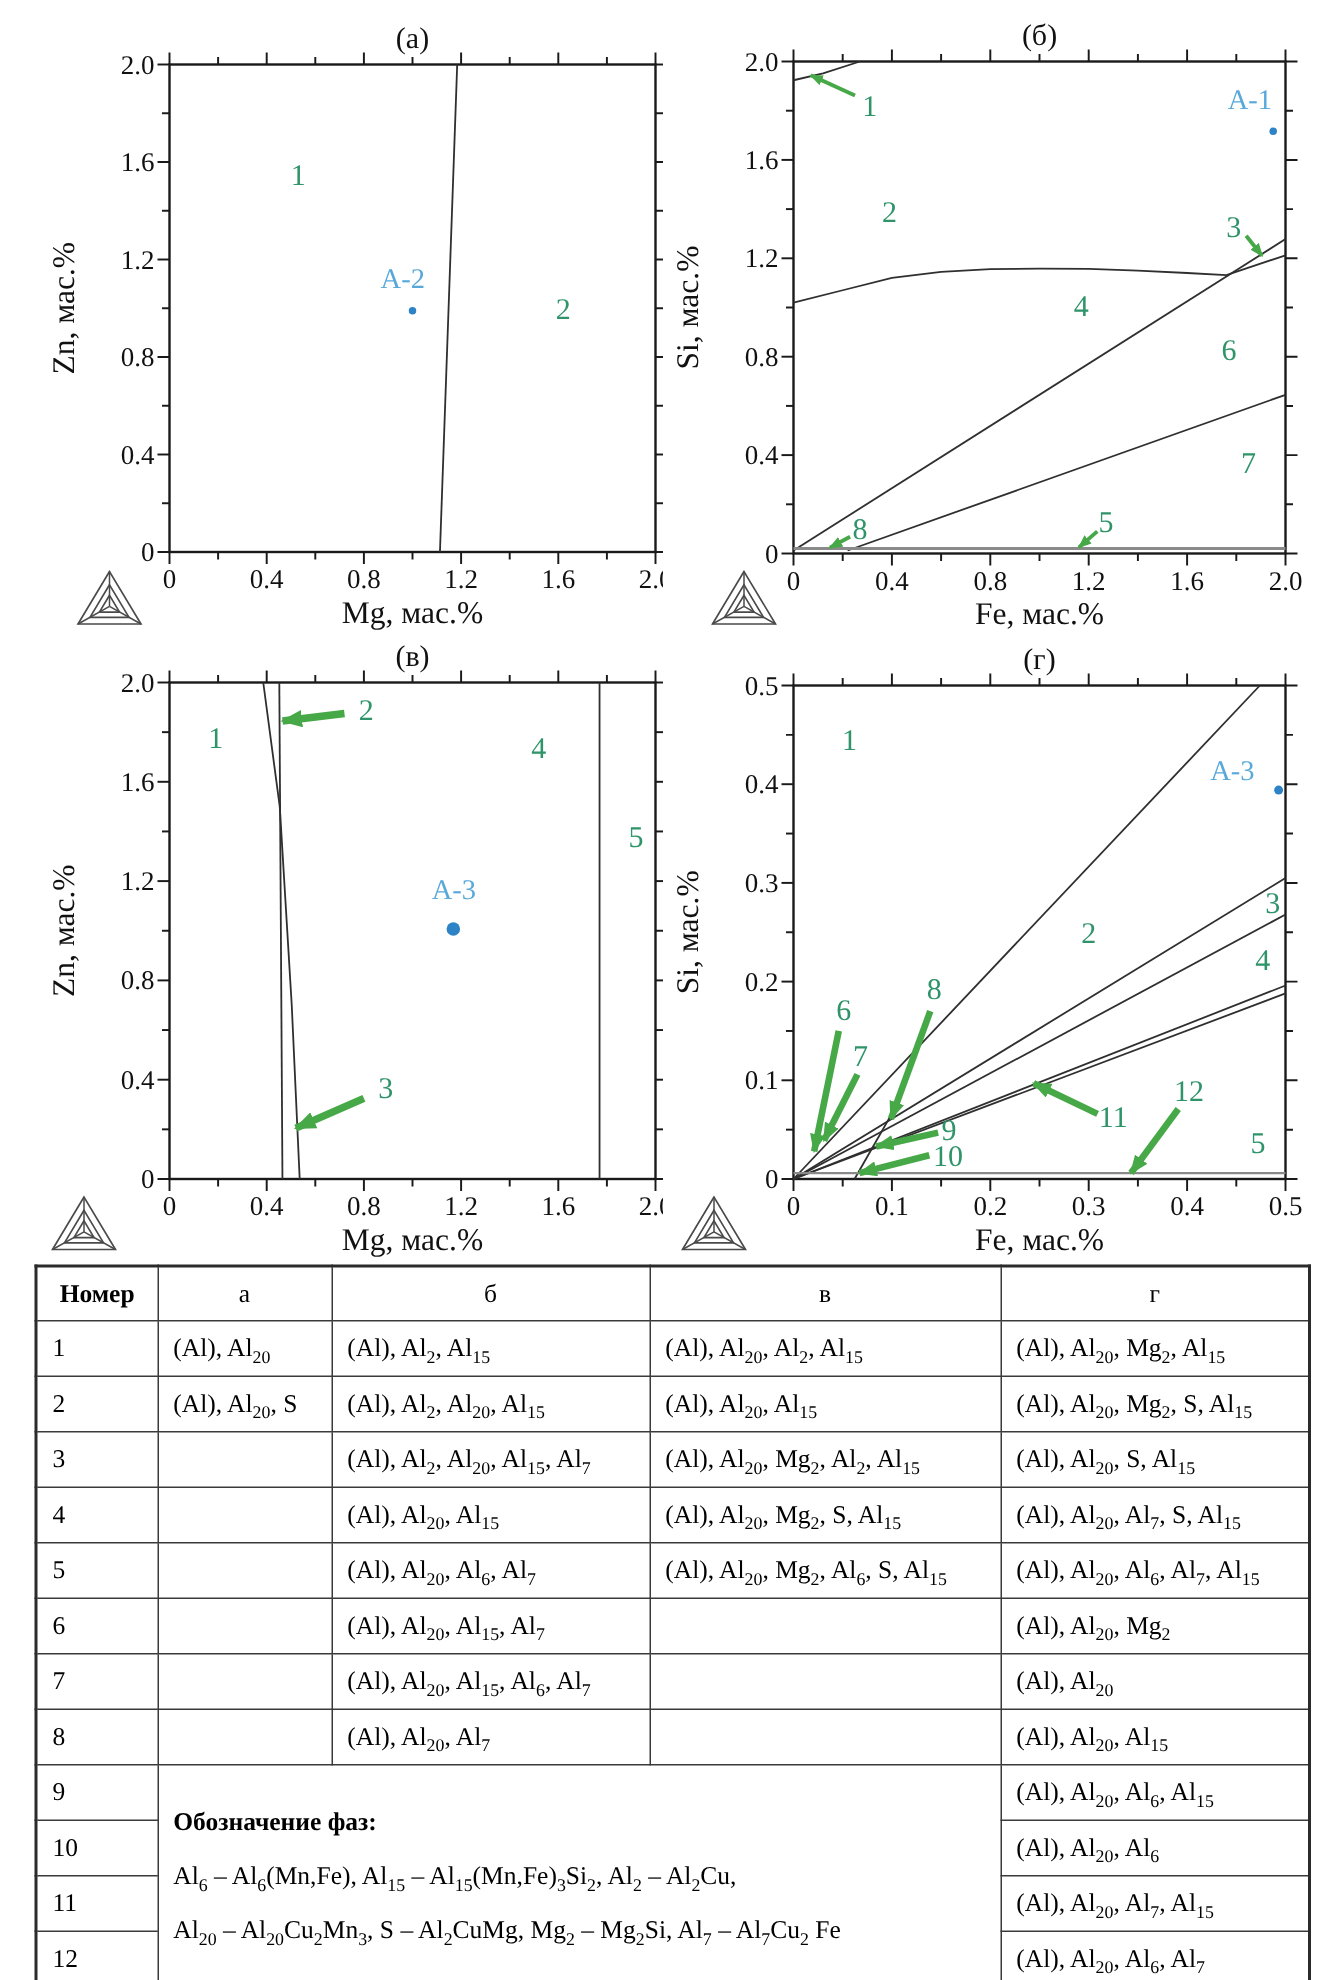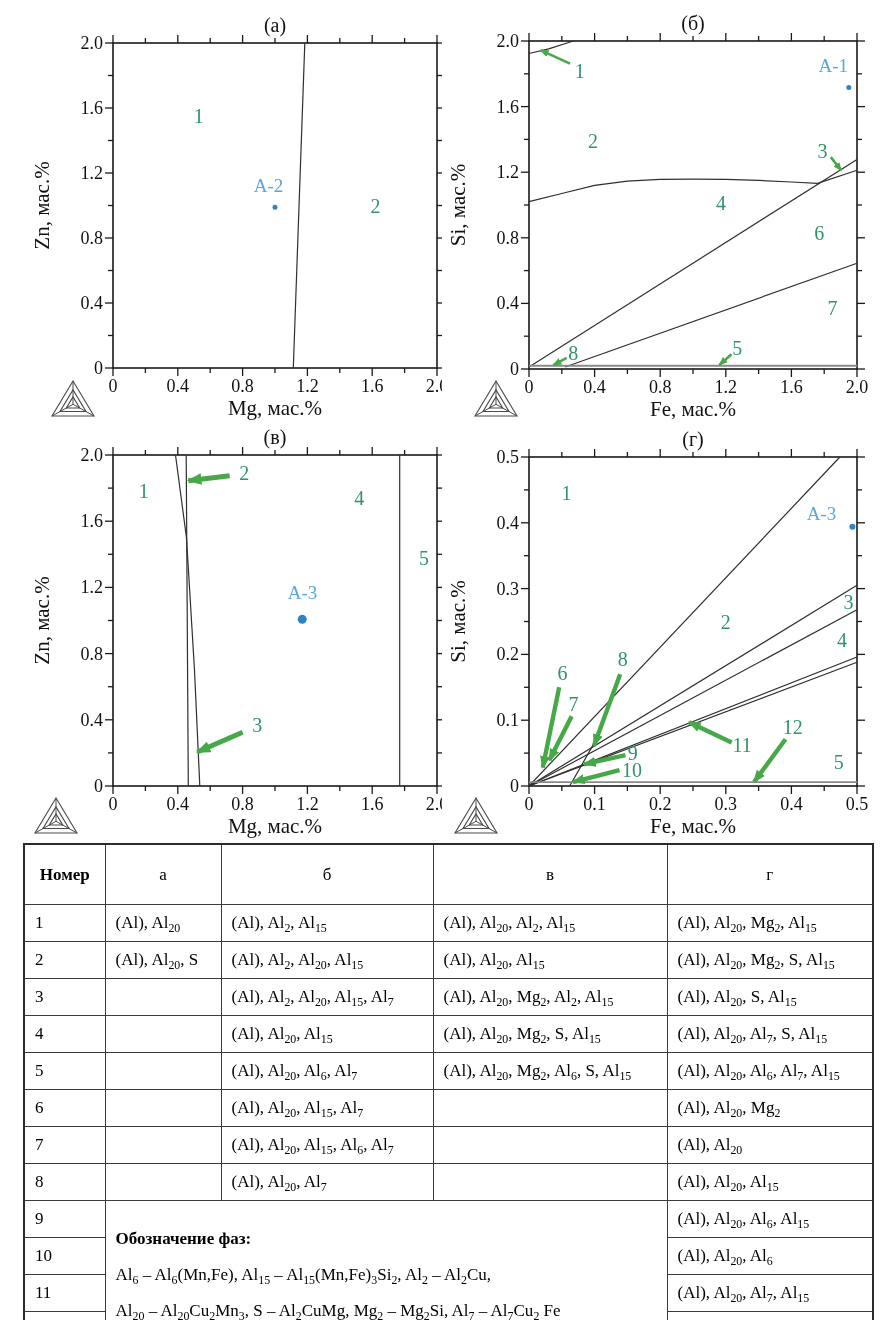--- a/index.html
+++ b/index.html
@@ -5,21 +5,21 @@
   html,body{margin:0;padding:0;background:#fff;}
   .page{position:relative;width:885px;height:1320px;background:#ffffff;overflow:hidden;
         font-family:"Liberation Serif","DejaVu Serif",serif;}
   .panel{position:absolute;width:442px;height:420px;}
   svg text{font-family:"Liberation Serif","DejaVu Serif",serif;}
   .tablewrap{position:absolute;left:23px;top:843px;width:849px;}
   table.phases{border-collapse:collapse;table-layout:fixed;width:849px;font-size:17px;color:#000;
                border:2.5px solid #2b2b2b;}
   table.phases td, table.phases th{border:1.5px solid #3a3a3a;height:36px;padding:0 4px 0 10px;
                text-align:left;vertical-align:middle;white-space:nowrap;overflow:hidden;}
-  table.phases th{height:35px;text-align:center;padding:12px;font-weight:normal;}
+  table.phases th{height:35px;text-align:center;padding:0;font-weight:normal;}
   table.phases th.numh{font-weight:bold;}
   td.legendcell{vertical-align:top;padding:0 0 0 12px;}
   td.legendcell div{height:36px;line-height:36px;white-space:nowrap;}
   td.legendcell .lt{font-weight:bold;}
   sub{font-size:70%;line-height:0;}
 </style>
 </head>
 <body>
 
 <div class="page">

